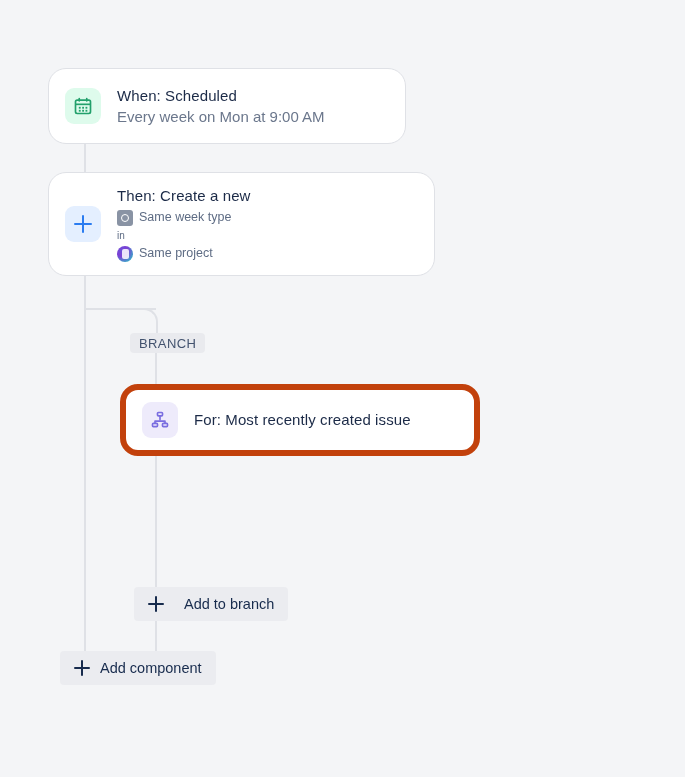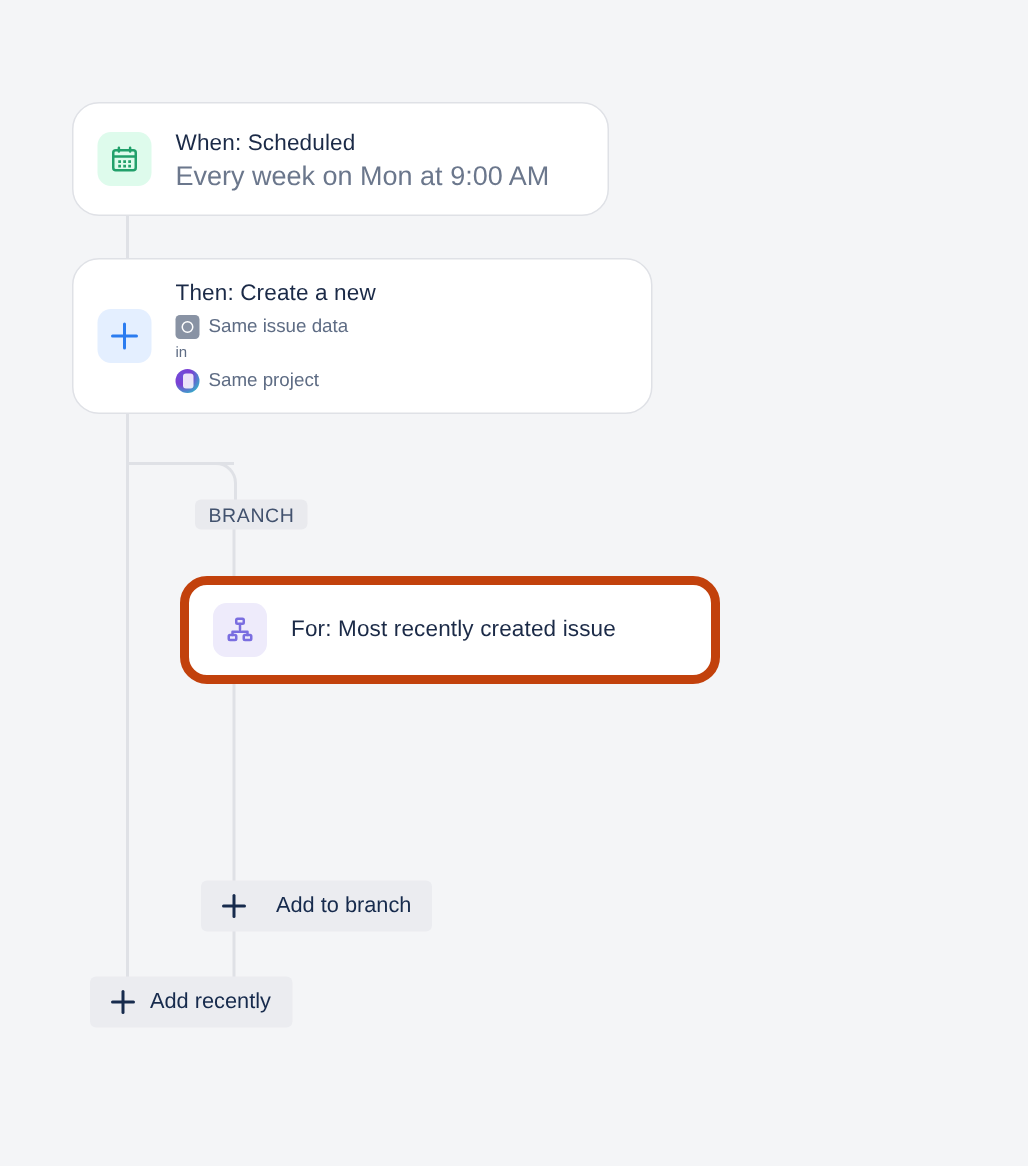--- a/index.html
+++ b/index.html
@@ -101,21 +101,21 @@
     margin-right: 14px;
     min-width: 0;
   }
   .card-title {
     font-size: 15px;
     line-height: 20px;
     color: #1b2a47;
     letter-spacing: 0.1px;
   }
   .card-sub {
-    font-size: 18px;
+    font-size: 15px;
     line-height: 18px;
     color: #6b778c;
     margin-top: 2px;
   }
 
   .card-one-line .card-title {
     font-size: 15px;
   }
 
   
@@ -263,21 +263,21 @@
     <div class="icon-tile tile-blue">
       <span class="plus-glyph plus-blue"></span>
     </div>
     <div class="card-body">
       <div class="card-title">Then: Create a new</div>
       <div class="detail-rows">
         <div class="detail-row">
           <span class="mini-icon mini-issuetype">
               <span class="ring"></span>
             </span>
-          <span>Same issue data</span>
+          <span>Same week type</span>
         </div>
         <div class="detail-in">in</div>
         <div class="detail-row">
           <span class="mini-icon mini-project"></span>
           <span>Same project</span>
         </div>
       </div>
     </div>
   </div>
 
@@ -298,16 +298,16 @@
   </div>
 
 
   <button class="add-btn btn-add-branch">
     <span class="plus-glyph"></span>
     <span>Add to branch</span>
   </button>
 
   <button class="add-btn btn-add-component">
     <span class="plus-glyph"></span>
-    <span>Add recently</span>
+    <span>Add component</span>
   </button>
 
 </div>
 
 </body></html>

